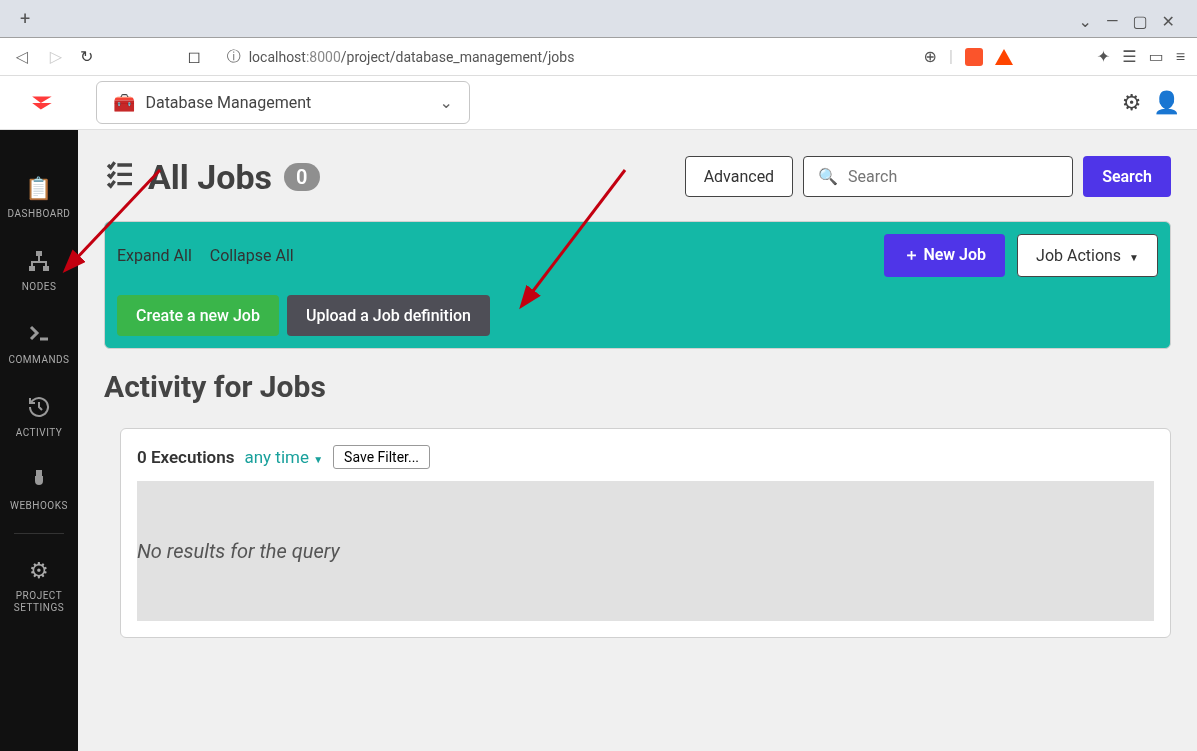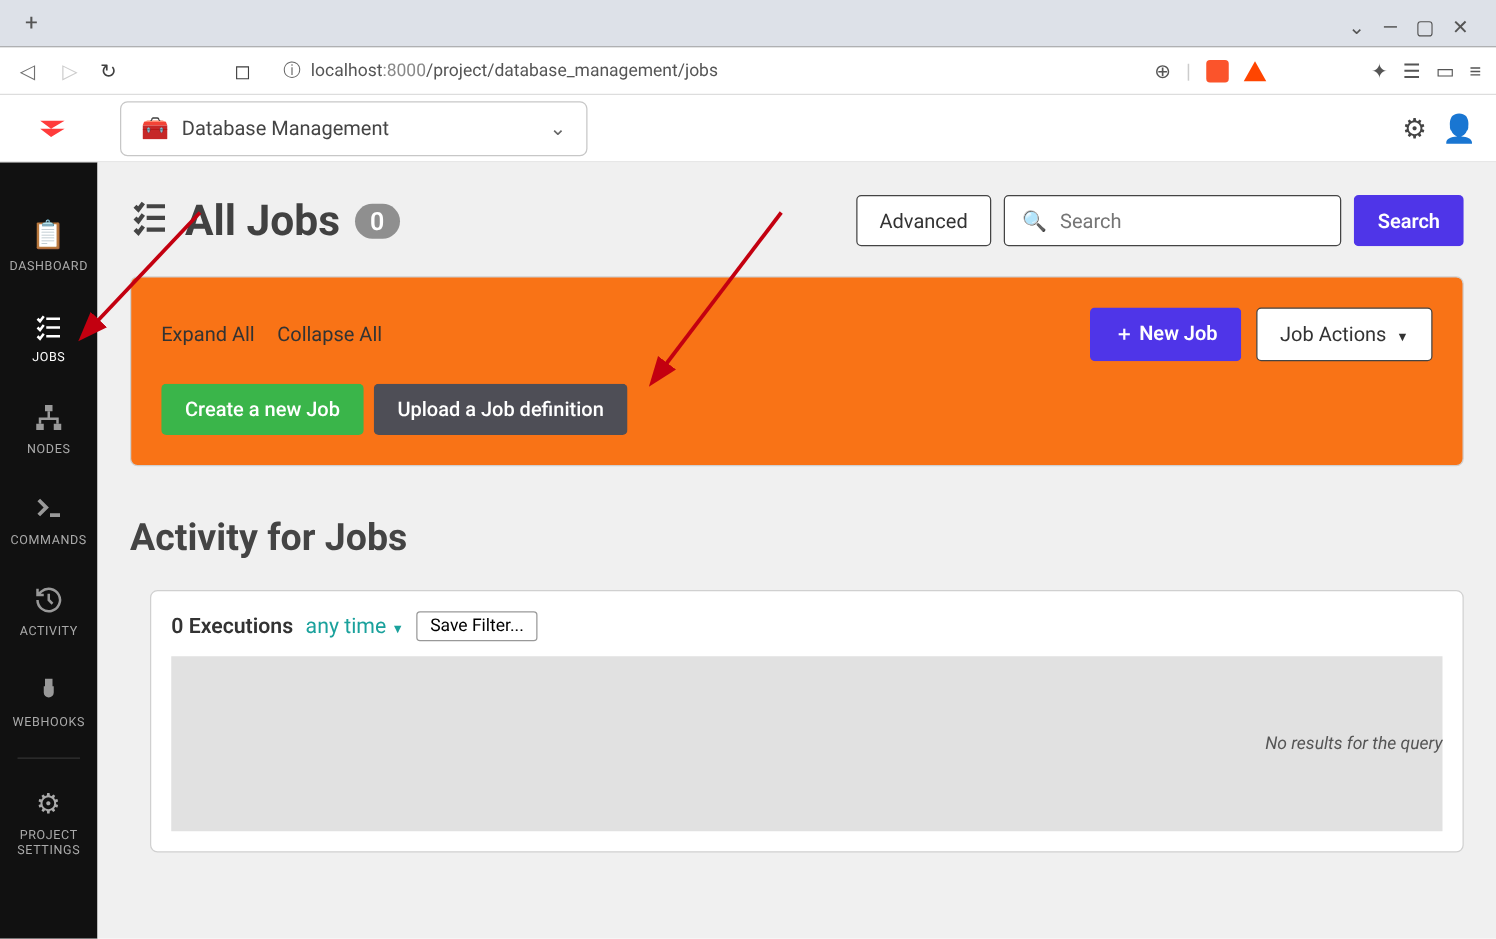--- a/index.html
+++ b/index.html
@@ -54,35 +54,35 @@
     .btn { border-radius: 4px; padding: 10px 18px; font-size: 16px; cursor: pointer; border: 1px solid transparent; }
     .btn-outline { background: #fff; border: 1px solid #444; color: #333; }
     .btn-primary { background: #4f35e8; color: #fff; font-weight: 600; }
     .btn-success { background: #3ab54a; color: #fff; font-weight: 500; }
     .btn-dark { background: #4e4e56; color: #fff; font-weight: 500; }
     .btn-outline-light { background: #fff; border: 1px solid #444; color: #333; }
 
     .search-input { background: #fff; border: 1px solid #444; border-radius: 4px; padding: 10px 14px; width: 270px; display: flex; align-items: center; gap: 10px; }
     .search-input input { border: none; outline: none; font-size: 16px; flex: 1; color: #555; }
 
-    .panel { background: #f97316; border: 1px solid #d0d0d0; border-radius: 6px; padding: 24px; margin-bottom: 40px; }
+    .panel { background: #14b8a6; border: 1px solid #d0d0d0; border-radius: 6px; padding: 12px; margin-bottom: 20px; }
     .panel-row1 { display: flex; align-items: center; gap: 18px; margin-bottom: 18px; }
     .link-action { font-size: 16px; color: #333; cursor: pointer; }
     .panel-row1-right { margin-left: auto; display: flex; gap: 12px; }
     .dropdown-caret { font-size: 10px; margin-left: 4px; }
     .panel-row2 { display: flex; gap: 8px; }
 
     .section-title { font-size: 30px; font-weight: 700; color: #444; margin-bottom: 24px; }
 
     .exec-panel { background: #fff; border: 1px solid #d0d0d0; border-radius: 6px; padding: 16px; margin-left: 16px; }
     .exec-header { display: flex; align-items: center; gap: 10px; font-size: 17px; margin-bottom: 12px; }
     .exec-count { font-weight: 600; color: #333; }
     .time-filter { color: #1aa19c; cursor: pointer; }
     .save-filter { border: 1px solid #999; border-radius: 3px; padding: 3px 10px; font-size: 14px; background: #fff; cursor: pointer; }
-    .empty-box { background: #e1e1e1; height: 140px; display: flex; align-items: center; justify-content: flex-end; font-style: italic; color: #555; font-size: 14px; }
+    .empty-box { background: #e1e1e1; height: 140px; display: flex; align-items: center; justify-content: flex-start; font-style: italic; color: #555; font-size: 20px; }
 
     
     .arrow { position: absolute; pointer-events: none; }
   </style>
 </head>
 <body>
 
 <div class="browser-tabs">
   <div class="new-tab">+</div>
   <div class="window-controls">
@@ -131,28 +131,20 @@
   <div class="header-right">
     <span>⚙</span>
     <span>👤</span>
   </div>
 </div>
 
 <div class="sidebar">
   <div class="side-item">
     <span class="side-icon">📋</span>
     <span>DASHBOARD</span>
-  </div>
-  <div class="side-item active">
-    <span class="side-icon">
-      <svg viewBox="0 0 24 24" width="24" height="24" fill="none" stroke="#fff" stroke-width="2">
-          <path d="M3 6l2 2 3-4M10 6h11M3 13l2 2 3-4M10 13h11M3 20l2 2 3-4M10 20h11"></path>
-        </svg>
-    </span>
-    <span>JOBS</span>
   </div>
   <div class="side-item">
     <span class="side-icon">
       <svg viewBox="0 0 24 24" width="24" height="24" fill="#999">
           <rect x="9" y="2" width="6" height="5"></rect>
           <rect x="2" y="17" width="6" height="5"></rect>
           <rect x="16" y="17" width="6" height="5"></rect>
           <path d="M12 7v6M5 17v-4h14v4" stroke="#999" stroke-width="2" fill="none"></path>
         </svg>
     </span>

